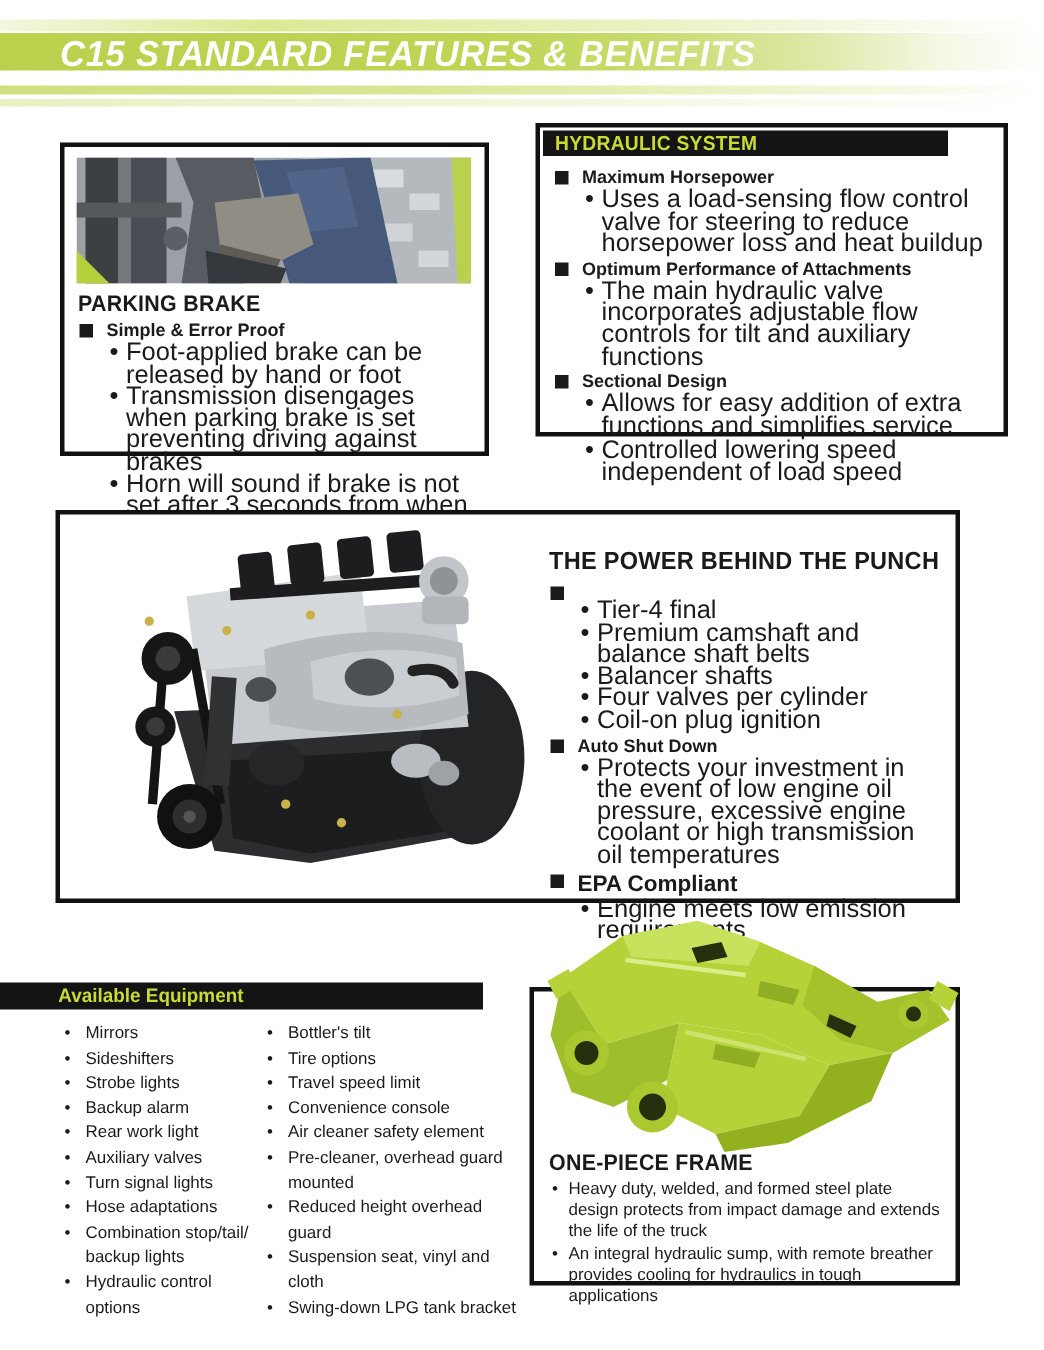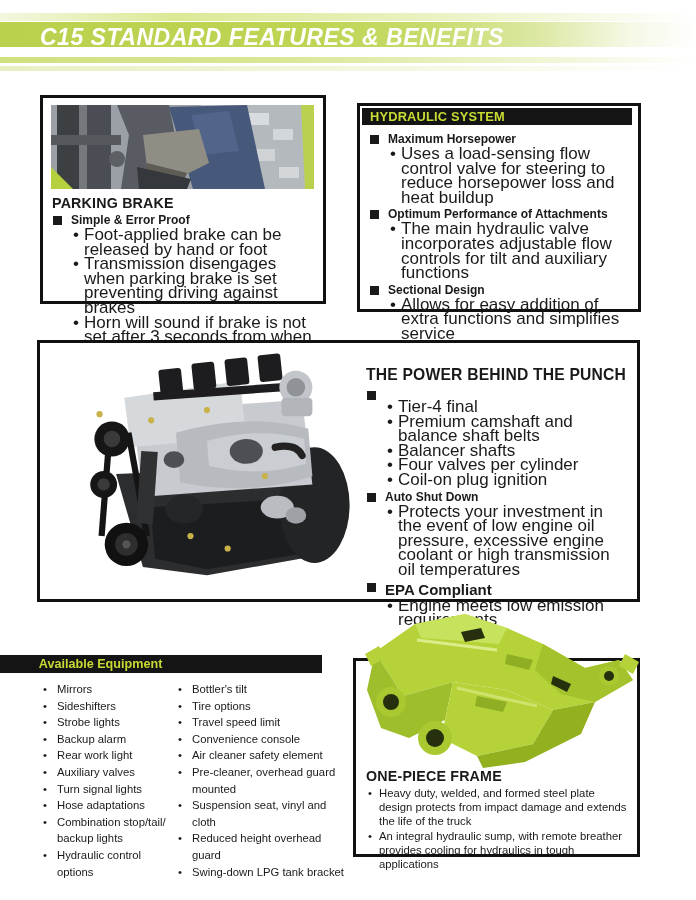--- a/index.html
+++ b/index.html
@@ -12,21 +12,21 @@
   .hdr-s1{top:13px;height:8px;background:linear-gradient(90deg,#f3f7df 0%,#dce995 25%,#e9f1bf 60%,#ffffff 100%);}
   .hdr-band{top:22px;height:25px;background:linear-gradient(90deg,#b9d14d 0%,#bdd553 45%,#c6dc6c 62%,#dde9a6 78%,#f4f8e4 90%,#ffffff 100%);}
   .hdr-band-inner{position:absolute;left:40px;top:1px;
     font-size:24px;font-weight:bold;font-style:italic;color:#ffffff;
     letter-spacing:.5px;transform:scaleX(.96);transform-origin:left;white-space:nowrap;}
   .hdr-s2{top:57px;height:6px;background:linear-gradient(90deg,#cfe07e 0%,#d9e795 40%,#eef4cf 75%,#ffffff 100%);}
   .hdr-s3{top:66px;height:5px;background:linear-gradient(90deg,#e8f0c2 0%,#f2f7dd 50%,#ffffff 100%);}
   
   .box{position:absolute;border:3px solid #111;background:#fff;box-sizing:border-box;}
   #box-parking{left:40px;top:95px;width:286px;height:209px;}
-  #box-hydraulic{left:357px;top:103px;width:284px;height:209px;}
+  #box-hydraulic{left:357px;top:82px;width:315px;height:209px;}
   #box-power{left:37px;top:340px;width:603px;height:262px;}
   #box-frame{left:353px;top:658px;width:287px;height:199px;}
   
   .sec-title{font-weight:bold;font-size:15px;letter-spacing:.2px;transform:scaleX(.95);transform-origin:left;white-space:nowrap;}
   .feat{margin-top:2px;}
   .fh{display:flex;align-items:baseline;font-weight:bold;font-size:12px;line-height:15px;}
   .fh.large{font-size:15px;line-height:19px;}
   .sq{width:9px;height:9px;background:#1a1a1a;flex:0 0 9px;margin:3px 9px 0 1px;align-self:flex-start;}
   ul.dots{list-style:none;margin:0;padding:0;}
   ul.dots li{position:relative;padding-left:13px;font-size:17px;line-height:14.6px;}
@@ -251,22 +251,22 @@
     </ul>
 </div>
 <div class="equip-col" id="equip-col-right">
   <ul class="dots">
       <li>Bottler's tilt</li>
       <li>Tire options</li>
       <li>Travel speed limit</li>
       <li>Convenience console</li>
       <li>Air cleaner safety element</li>
       <li>Pre-cleaner, overhead guard mounted</li>
+      <li>Reduced height overhead guard</li>
       <li>Suspension seat, vinyl and cloth</li>
-      <li>Reduced height overhead guard</li>
       <li>Swing-down LPG tank bracket</li>
     </ul>
 </div>
 
 <div class="box" id="box-frame">
   <div id="frame-text">
     <div class="sec-title">ONE-PIECE FRAME</div>
     <ul class="dots">
         <li>Heavy duty, welded, and formed steel plate design protects from impact damage and extends the life of the truck</li>
         <li>An integral hydraulic sump, with remote breather provides cooling for hydraulics in tough applications</li>

